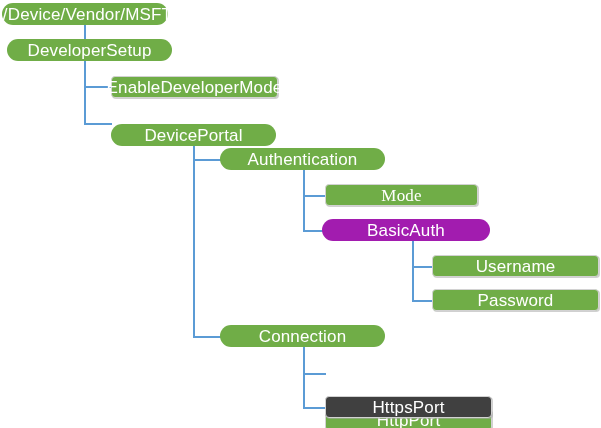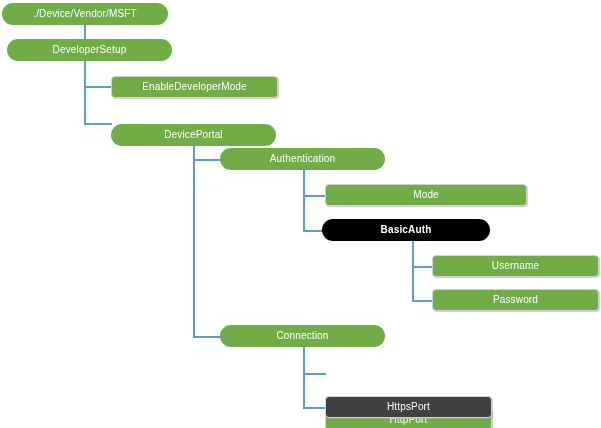--- a/index.html
+++ b/index.html
@@ -14,21 +14,21 @@
     height: 428px;
     background: #ffffff;
     overflow: hidden;
     font-family: "Liberation Sans", sans-serif;
   }
   .node {
     position: absolute;
     box-sizing: border-box;
     background: #70AD47;
     color: #ffffff;
-    font-size: 10px;
+    font-size: 17px;
     line-height: 1;
     display: flex;
     align-items: center;
     justify-content: center;
     text-align: center;
     letter-spacing: 0.15px;
     white-space: nowrap;
     z-index: 3;
     user-select: none;
   }
@@ -83,24 +83,24 @@
       </div>
       <div class="node leaf" style="left: 111px; top: 76px; width: 167px; height: 22px; background: rgb(112, 173, 71); color: rgb(255, 255, 255);">
         <span class="node-label">EnableDeveloperMode</span>
       </div>
       <div class="node rounded" style="left: 111px; top: 112px; width: 165px; height: 22px; background: rgb(112, 173, 71); color: rgb(255, 255, 255); margin-top: 12px;">
         <span class="node-label">DevicePortal</span>
       </div>
       <div class="node rounded" style="left: 220px; top: 148px; width: 165px; height: 22px; background: rgb(112, 173, 71); color: rgb(255, 255, 255);">
         <span class="node-label">Authentication</span>
       </div>
-      <div class="node leaf" style="left: 325px; top: 184px; width: 202px; height: 22px; background: rgb(112, 173, 71); color: rgb(255, 255, 255);">
+      <div class="node leaf" style="left: 325px; top: 184px; width: 153px; height: 22px; background: rgb(112, 173, 71); color: rgb(255, 255, 255); font-family: Liberation Serif, serif;">
         <span class="node-label">Mode</span>
       </div>
-      <div class="node rounded" style="left: 322px; top: 219px; width: 168px; height: 22px; background: #000000; color: rgb(255, 255, 255); font-weight: bold;">
+      <div class="node rounded" style="left: 322px; top: 219px; width: 168px; height: 22px; background: #a21caf; color: rgb(255, 255, 255);">
         <span class="node-label">BasicAuth</span>
       </div>
       <div class="node leaf" style="left: 432px; top: 255px; width: 167px; height: 22px; background: rgb(112, 173, 71); color: rgb(255, 255, 255);">
         <span class="node-label">Username</span>
       </div>
       <div class="node leaf" style="left: 432px; top: 289px; width: 167px; height: 22px; background: rgb(112, 173, 71); color: rgb(255, 255, 255);">
         <span class="node-label">Password</span>
       </div>
       <div class="node rounded" style="left: 220px; top: 325px; width: 165px; height: 22px; background: rgb(112, 173, 71); color: rgb(255, 255, 255);">
         <span class="node-label">Connection</span>

